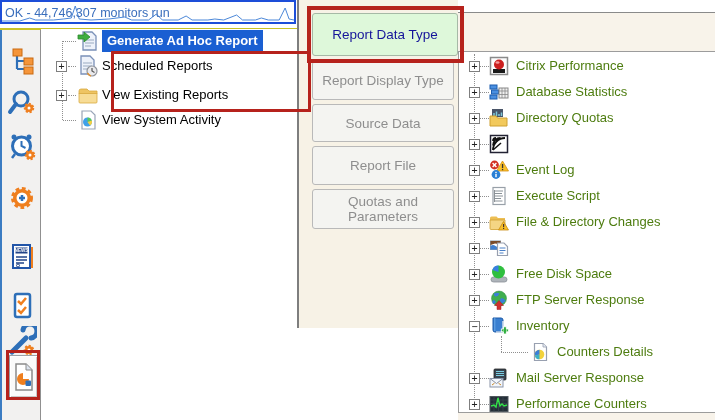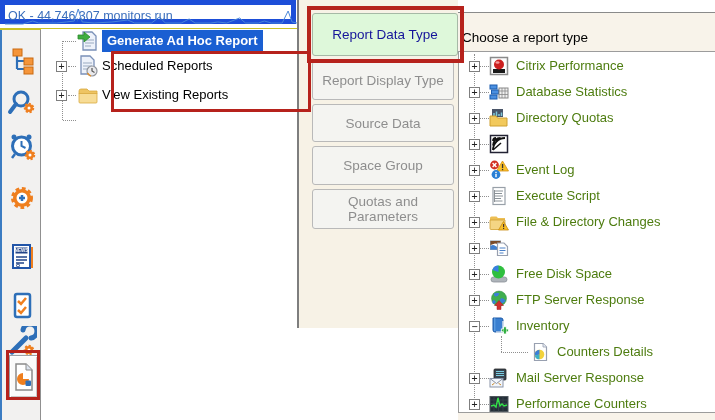--- a/index.html
+++ b/index.html
@@ -1,21 +1,21 @@
 <!DOCTYPE html>
 <html><head>
 <meta charset="utf-8">
 <style>
   html,body{margin:0;padding:0;background:#fff;}
   .page{position:relative;width:715px;height:420px;overflow:hidden;
         font-family:"Liberation Sans","DejaVu Sans",sans-serif;background:#fff;}
   .abs{position:absolute;box-sizing:border-box;}
 
   
-  .topbar{left:0;top:0;width:296px;height:24px;background:#fff;border:5px solid #1d4ed8;}
+  .topbar{left:0;top:0;width:296px;height:24px;background:#fff;border:2px solid #1d4ed8;}
   .topbar-text{position:absolute;left:3px;top:4px;font-size:12.5px;color:#3a6ebc;white-space:nowrap;}
   .spark{position:absolute;left:0;top:0;width:294px;height:22px;}
   .yellow-line{left:0;top:28px;width:297px;height:2px;background:#c9c325;}
 
   
   .sidebar{left:0;top:30px;width:41px;height:390px;background:#f2f1f0;
            border-left:2px solid #3c7cc2;border-right:1px solid #909090;}
   .sicon{position:absolute;left:5px;width:30px;height:30px;}
   .report-btn{position:absolute;left:7px;top:325px;width:27px;height:41px;background:#fafafa;
               border:1px solid #9aa0a6;box-shadow:inset 1px 1px 0 #fff,inset -1px -1px 0 #c8c8c8;
@@ -158,36 +158,44 @@
 
     <div class="lrow" style="top:54px">
       <span class="exp" style="left:15px;top:61px;top:7px">+</span>
       <svg class="licon" viewBox="0 0 22 22">
         <path d="M2 7 a2 2 0 0 1 2 -2 h6 l2 2 h8 v3 H2 Z" fill="#eec463" stroke="#d8a940" stroke-width="0.8"></path>
         <path d="M2 9.5 H20 V18 a1 1 0 0 1 -1 1 H3 a1 1 0 0 1 -1 -1 Z" fill="#f7dc96" stroke="#d8a940" stroke-width="0.8"></path>
       </svg>
       <span class="llabel">View Existing Reports</span>
     </div>
 
+    <div class="lrow" style="top:79px">
+      <svg class="licon" viewBox="0 0 22 22">
+        <path d="M5 2 H14 L18 6 V20 H5 Z" fill="#fff" stroke="#99a5b8" stroke-width="1.2"></path>
+        <circle cx="10.5" cy="13" r="4.5" fill="#3fa0e8"></circle>
+        <path d="M10.5 13 L10.5 8.5 A4.5 4.5 0 0 1 14.8 11.6 Z" fill="#58c858"></path>
+        <path d="M10.5 13 L14.8 11.6 A4.5 4.5 0 0 1 13 16.6 Z" fill="#f5d040"></path>
+      </svg>
+      <span class="llabel">View System Activity</span>
+    </div>
 
     <div class="abs annot annot-ltree"></div>
   </div>
 
   <div class="abs tabpanel">
     <div class="tabbtn active" style="top:13px;height:43px">Report Data Type</div>
     <div class="tabbtn" style="top:61px;height:39px">Report Display Type</div>
     <div class="tabbtn" style="top:104px;height:38px">Source Data</div>
-    <div class="tabbtn" style="top:146px;height:39px">Space Group</div>
+    <div class="tabbtn" style="top:146px;height:39px">Report File</div>
     <div class="tabbtn" style="top:189px;height:40px">Quotas and Parameters</div>
   </div>
   <div class="abs annot annot-tab"></div>
 
   <div class="abs rpanel">
     <div class="abs rpanel-topstrip"></div>
-    <div class="rheading">Choose a report type</div>
 
     <div class="abs rbox">
       <div class="dot-v" style="left:15px;top:2px;height:356px"></div>
 
       <div class="rrow" style="top:1px">
         <span class="stub"></span>
         <span class="exp">+</span>
         <svg class="ricon" viewBox="0 0 20 20">
           <rect x="1.5" y="1.5" width="17" height="17" fill="#fdfdfd" stroke="#8a8a8a" stroke-width="1.5"></rect>
           <rect x="4" y="13" width="12" height="4" fill="#1a1a1a"></rect>

